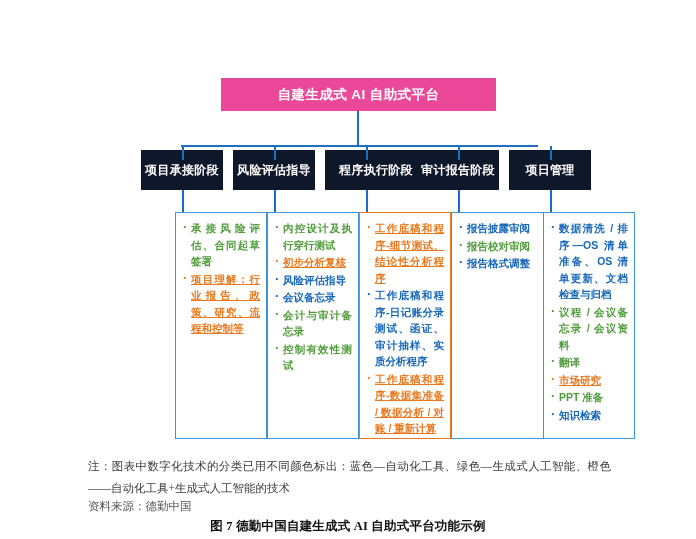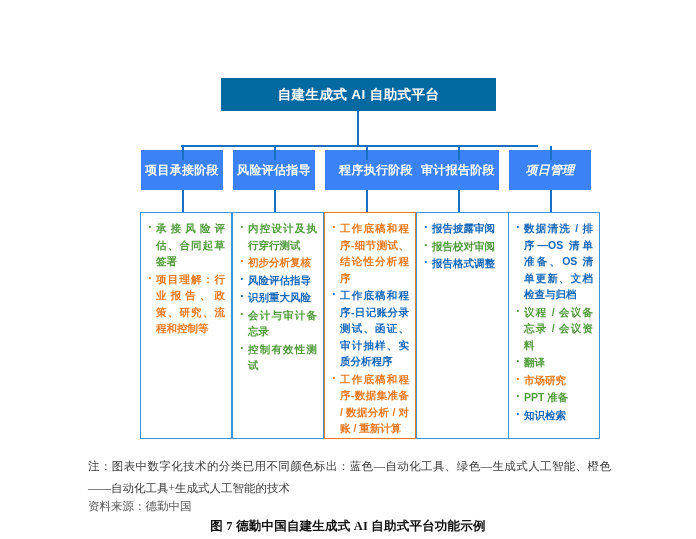--- a/index.html
+++ b/index.html
@@ -10,52 +10,53 @@
     position:relative;overflow:hidden;
     -webkit-font-smoothing:antialiased;
   }
 
   
   #diagram{position:absolute;left:0;top:0;width:696px;height:455px;}
 
   
   .title-box{
     position:absolute;left:221px;top:78px;width:275px;height:33px;
-    background:#0369a1;
+    background:#ec4899;
     display:flex;align-items:center;justify-content:center;
     color:#ffffff;font-size:13.5px;font-weight:bold;letter-spacing:.4px;
     box-sizing:border-box;
   }
 
   
   .ln{position:absolute;background:#1a6fc4;}
   .ln-v-title{left:357px;top:111px;width:2px;height:35px;}
   .ln-bus{left:181px;top:145px;width:357px;height:2px;}
   .drop{position:absolute;background:#1a6fc4;width:2px;top:146px;height:14px;}
 
   
   .stage{
     position:absolute;top:150px;height:40px;
-    background:#3b82f6;
+    background:#0f172a;
     display:flex;align-items:center;justify-content:center;
     color:#ffffff;font-size:12px;font-weight:bold;letter-spacing:.3px;
     box-sizing:border-box;
   }
 
   
   .ln-stage-drop{position:absolute;background:#1a6fc4;width:2px;top:190px;height:22px;}
 
   
   .panel{
     position:absolute;top:212px;height:227px;
     border:1.4px solid #3d93d8;
     background:#ffffff;
     box-sizing:border-box;
     padding:7px 6px 4px 6px;
     overflow:hidden;
+    margin-left:35px;
   }
   .panel.accent-orange{border-color:#e8791e;}
 
   .bullets{list-style:none;margin:0;padding:0;}
   .bullets li{
     font-size:10.5px;
     font-weight:bold;
     line-height:16.5px;
     margin:0 0 1px 0;
     padding-left:9px;
@@ -66,21 +67,21 @@
   }
   .bullets li::before{
     content:"·";
     position:absolute;left:1px;top:-1px;
     font-size:13px;font-weight:bold;
   }
   .c-blue{color:#1667b8;}
   .c-blue::before{color:#1667b8;}
   .c-green{color:#4f9c3a;}
   .c-green::before{color:#4f9c3a;}
-  .c-orange{color:#e8791e;}
+  .c-orange{color:#e8791e;text-decoration:underline;}
   .c-orange::before{color:#e8791e;}
 
   
   .note{
     position:absolute;left:88px;width:523px;
     font-family:"Liberation Serif","DejaVu Serif",serif;
     color:#3a3a3a;font-size:11.5px;line-height:22px;
     text-align:justify;text-justify:inter-ideograph;
   }
   #note-main{top:455px;}
@@ -112,37 +113,37 @@
       </div>
       <div class="stage" style="left: 233px; width: 82px;">
         <span>风险评估指导</span>
       </div>
       <div class="stage" style="left: 325px; width: 102px;">
         <span>程序执行阶段</span>
       </div>
       <div class="stage" style="left: 417px; width: 82px;">
         <span>审计报告阶段</span>
       </div>
-      <div class="stage" style="left: 509px; width: 82px; font-style: italic;">
+      <div class="stage" style="left: 509px; width: 82px;">
         <span>项日管理</span>
       </div>
     </div>
   <div id="panels">
       <div class="panel" style="left: 140px; width: 92px;">
         <ul class="bullets">
           <li class="c-green">承接风险评估、合同起草签署</li>
           <li class="c-orange">项目理解：行业报告、政策、研究、流程和控制等</li>
         </ul>
       </div>
       <div class="panel" style="left: 232px; width: 92px;">
         <ul class="bullets">
           <li class="c-green">内控设计及执行穿行测试</li>
           <li class="c-orange">初步分析复核</li>
           <li class="c-blue">风险评估指导</li>
-          <li class="c-blue">识别重大风险</li>
+          <li class="c-blue">会议备忘录</li>
           <li class="c-green">会计与审计备忘录</li>
           <li class="c-green">控制有效性测试</li>
         </ul>
       </div>
       <div class="panel accent-orange" style="left: 324px; width: 92px;">
         <ul class="bullets">
           <li class="c-orange">工作底稿和程序-细节测试、结论性分析程序</li>
           <li class="c-blue">工作底稿和程序-日记账分录测试、函证、审计抽样、实质分析程序</li>
           <li class="c-orange">工作底稿和程序-数据集准备 / 数据分析 / 对账 / 重新计算</li>
         </ul>

